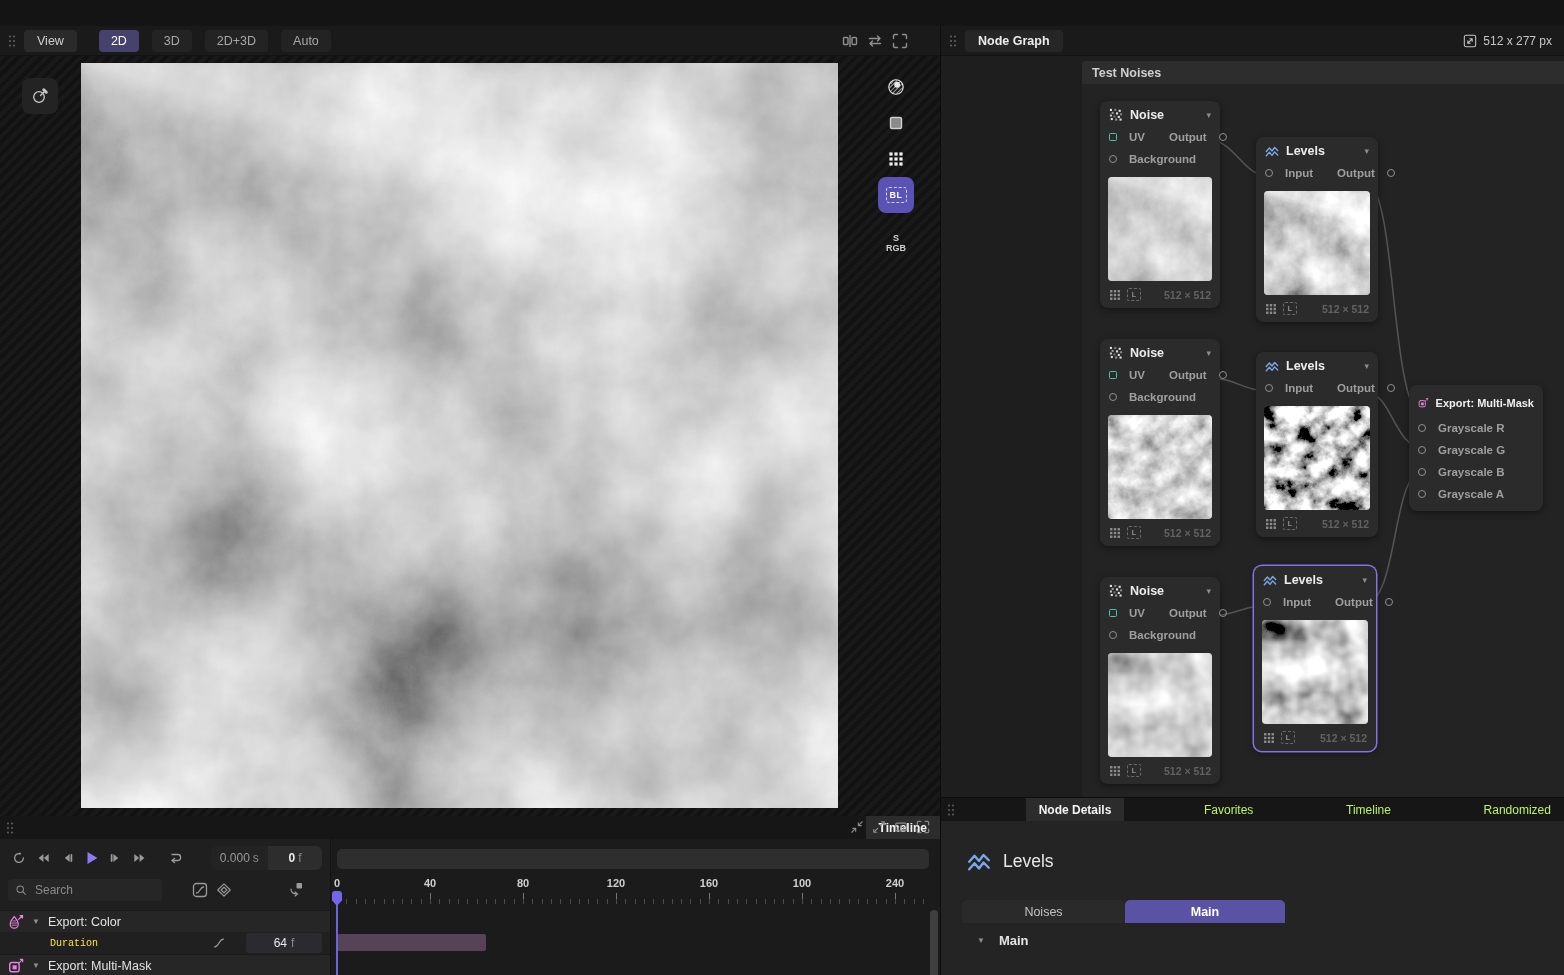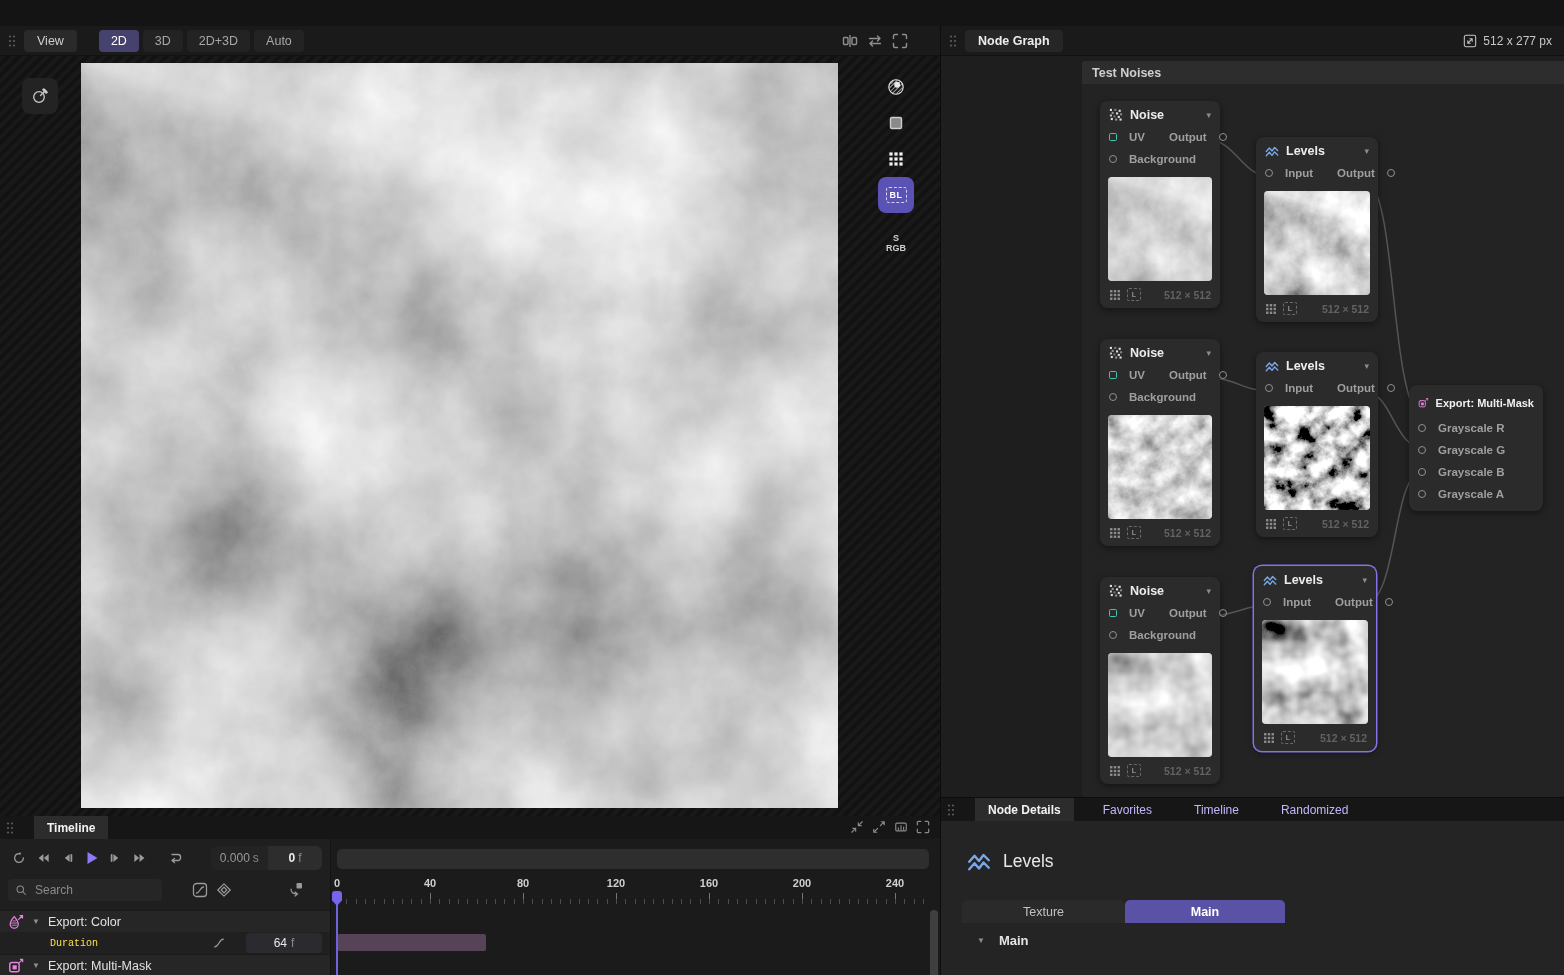--- a/index.html
+++ b/index.html
@@ -14,26 +14,26 @@
   section{position:absolute;margin-top:26px;}
   #panel-view{left:0;top:0;width:941px;height:790px;background:#1a1a1a;border-right:1px solid #0d0d0d;}
   #panel-graph{left:941px;top:0;width:623px;height:771px;background:#1e1e1e;}
   #panel-timeline{left:0;top:790px;width:941px;height:185px;background:#1f1f1f;border-right:1px solid #0d0d0d;}
   #panel-details{left:941px;top:771px;width:623px;height:204px;background:#242424;border-top:1px solid #0d0d0d;}
 
   
   .hbar{height:30px;background:#1a1a1a;display:flex;align-items:center;padding:0 8px;gap:8px;border-bottom:1px solid #121212;}
   .handle{color:#5c5c5c;flex:0 0 auto;}
   .btn-pill{padding:4px 13px;border-radius:4px;background:#2a2a2a;color:#cfcfcf;font-size:12.5px;border:none;cursor:pointer;}
-  .tabset{display:flex;gap:4px;margin-left:14px;}
+  .tabset{display:flex;gap:13px;margin-left:14px;}
   .tabset .tab{padding:4px 12px;border-radius:4px;background:#232323;color:#a8a8a8;font-size:12.5px;cursor:pointer;}
   .tabset .tab.active{background:#46426e;color:#fff;}
   .hicons{margin-left:auto;display:flex;gap:9px;margin-right:24px;color:#8f8f8f;}
-  .tabbar{height:23px;background:#161616;display:flex;align-items:stretch;gap:16px;padding:0 0 0 6px;position:relative;}
-  .tabbar .dtab{display:flex;align-items:center;padding:0 13px;font-size:12px;color:#c4b5fd;cursor:pointer;}
+  .tabbar{height:23px;background:#161616;display:flex;align-items:stretch;gap:16px;padding:0 0 0 6px;position:relative;justify-content:space-between;}
+  .tabbar .dtab{display:flex;align-items:center;padding:0 13px;font-size:12px;color:#bef264;cursor:pointer;}
   .tabbar .dtab.active{background:#2c2c2c;color:#f2f2f2;font-weight:700;}
   .tabbar .handle{align-self:center;margin-right:4px;}
 
   
   .pv-canvas{position:absolute;left:0;top:30px;right:0;bottom:0;
     background:repeating-linear-gradient(135deg,#191919 0 4px,#121212 4px 8px);}
   .tex-big{position:absolute;left:81px;top:7px;width:757px;height:745px;}
   .tool-btn{width:36px;height:36px;border-radius:8px;background:#232323;border:none;display:flex;align-items:center;justify-content:center;color:#c8c8c8;cursor:pointer;}
   .picker{position:absolute;left:22px;top:22px;}
   .side-toolbar{position:absolute;left:878px;top:13px;width:36px;display:flex;flex-direction:column;}
@@ -778,21 +778,21 @@
           </div>
         </div>
       </div>
       <div class="ruler">
         <div class="hscroll"></div>
         <span class="rlabel" style="left:6px">0</span>
         <span class="rlabel" style="left:99px">40</span>
         <span class="rlabel" style="left:192px">80</span>
         <span class="rlabel" style="left:285px">120</span>
         <span class="rlabel" style="left:378px">160</span>
-        <span class="rlabel" style="left:471px">200</span>
+        <span class="rlabel" style="left:471px">100</span>
         <span class="rlabel" style="left:564px">240</span>
         <div class="ticks-major"></div>
         <div class="ticks-minor"></div>
         <div class="dbar" style="top:95px"></div>
         <div class="dbar" style="top:139px"></div>
         <div class="playhead-line"></div>
         <div class="playhead-pin"></div>
         <div class="vscroll">
             <div class="vthumb"></div>
           </div>
@@ -811,21 +811,21 @@
       <div class="dtab">Randomized</div>
     </div>
     <div class="dt-body">
       <div class="dt-title">
         <svg class="ic i24" style="color:#7aa7e8">
             <use href="#i-waves"></use>
           </svg>
         <span class="tt">Levels</span>
       </div>
       <div class="subtabs">
-        <div class="subtab">Texture</div>
+        <div class="subtab">Noises</div>
         <div class="subtab active">Main</div>
       </div>
       <div class="dsec">
         <span class="tri">▼</span>
         <span class="slbl">Main</span>
       </div>
       <div class="hseg1"></div>
       <div class="hseg2"></div>
     </div>
   </section>

